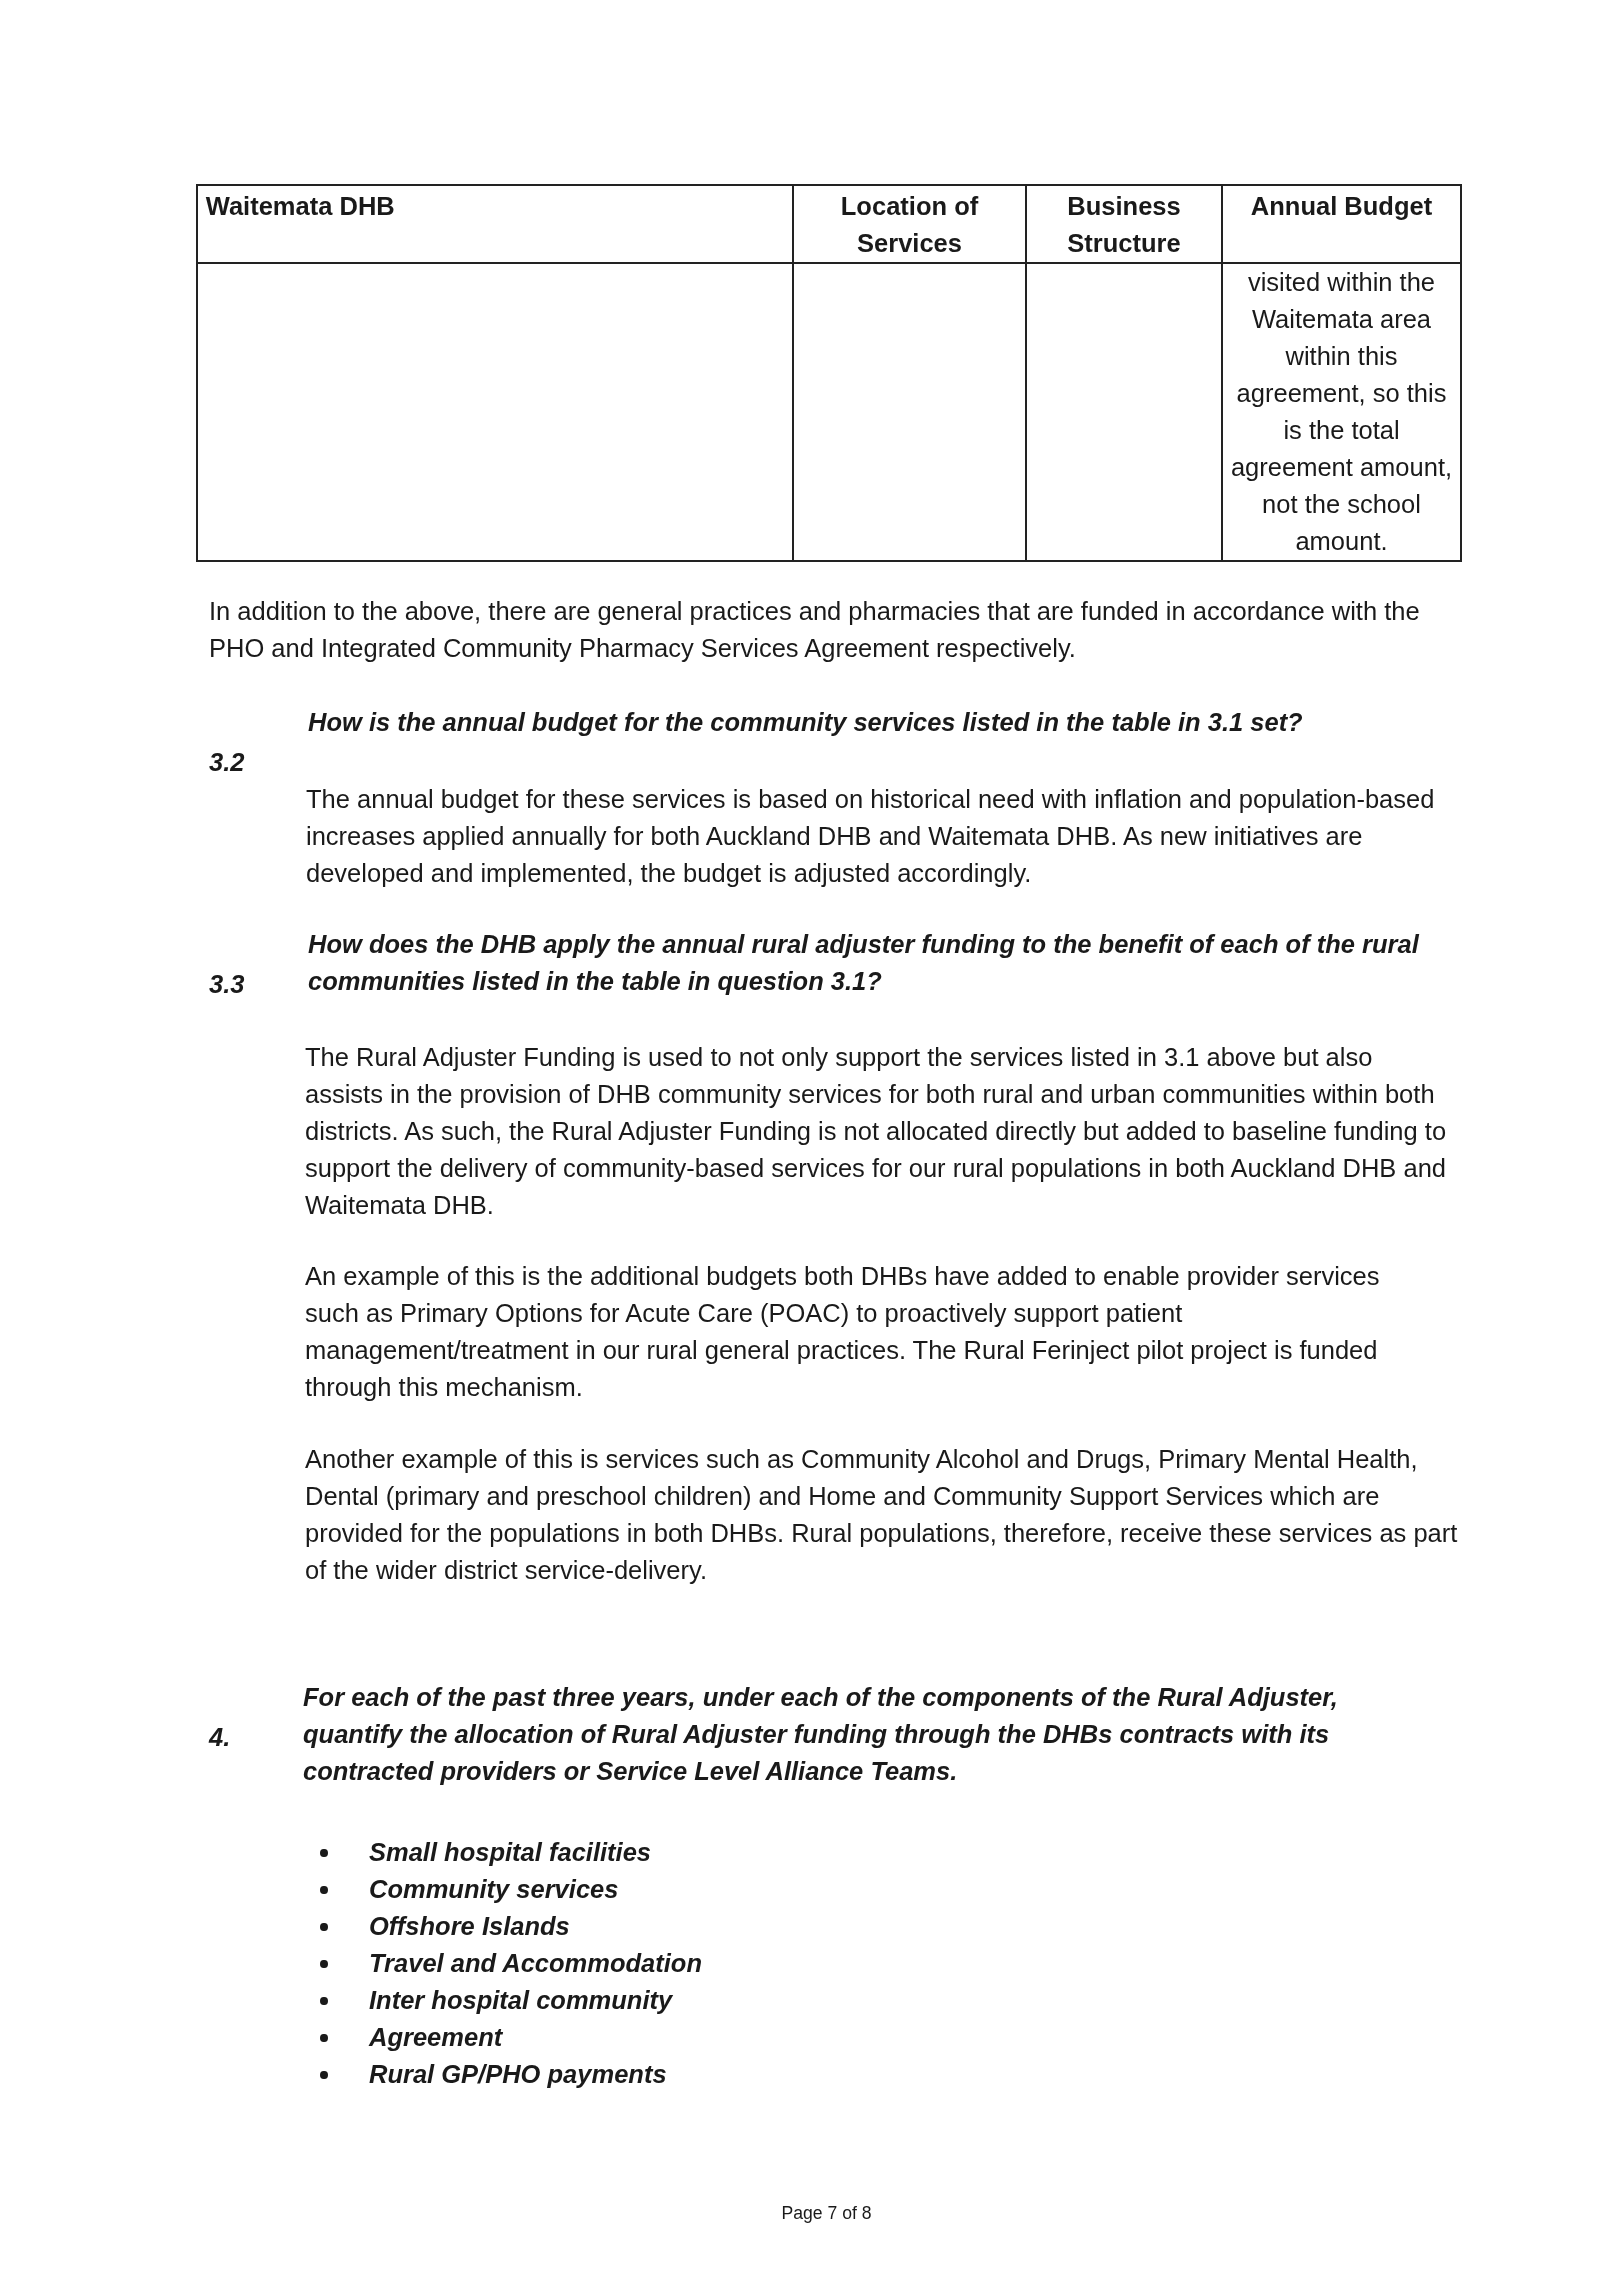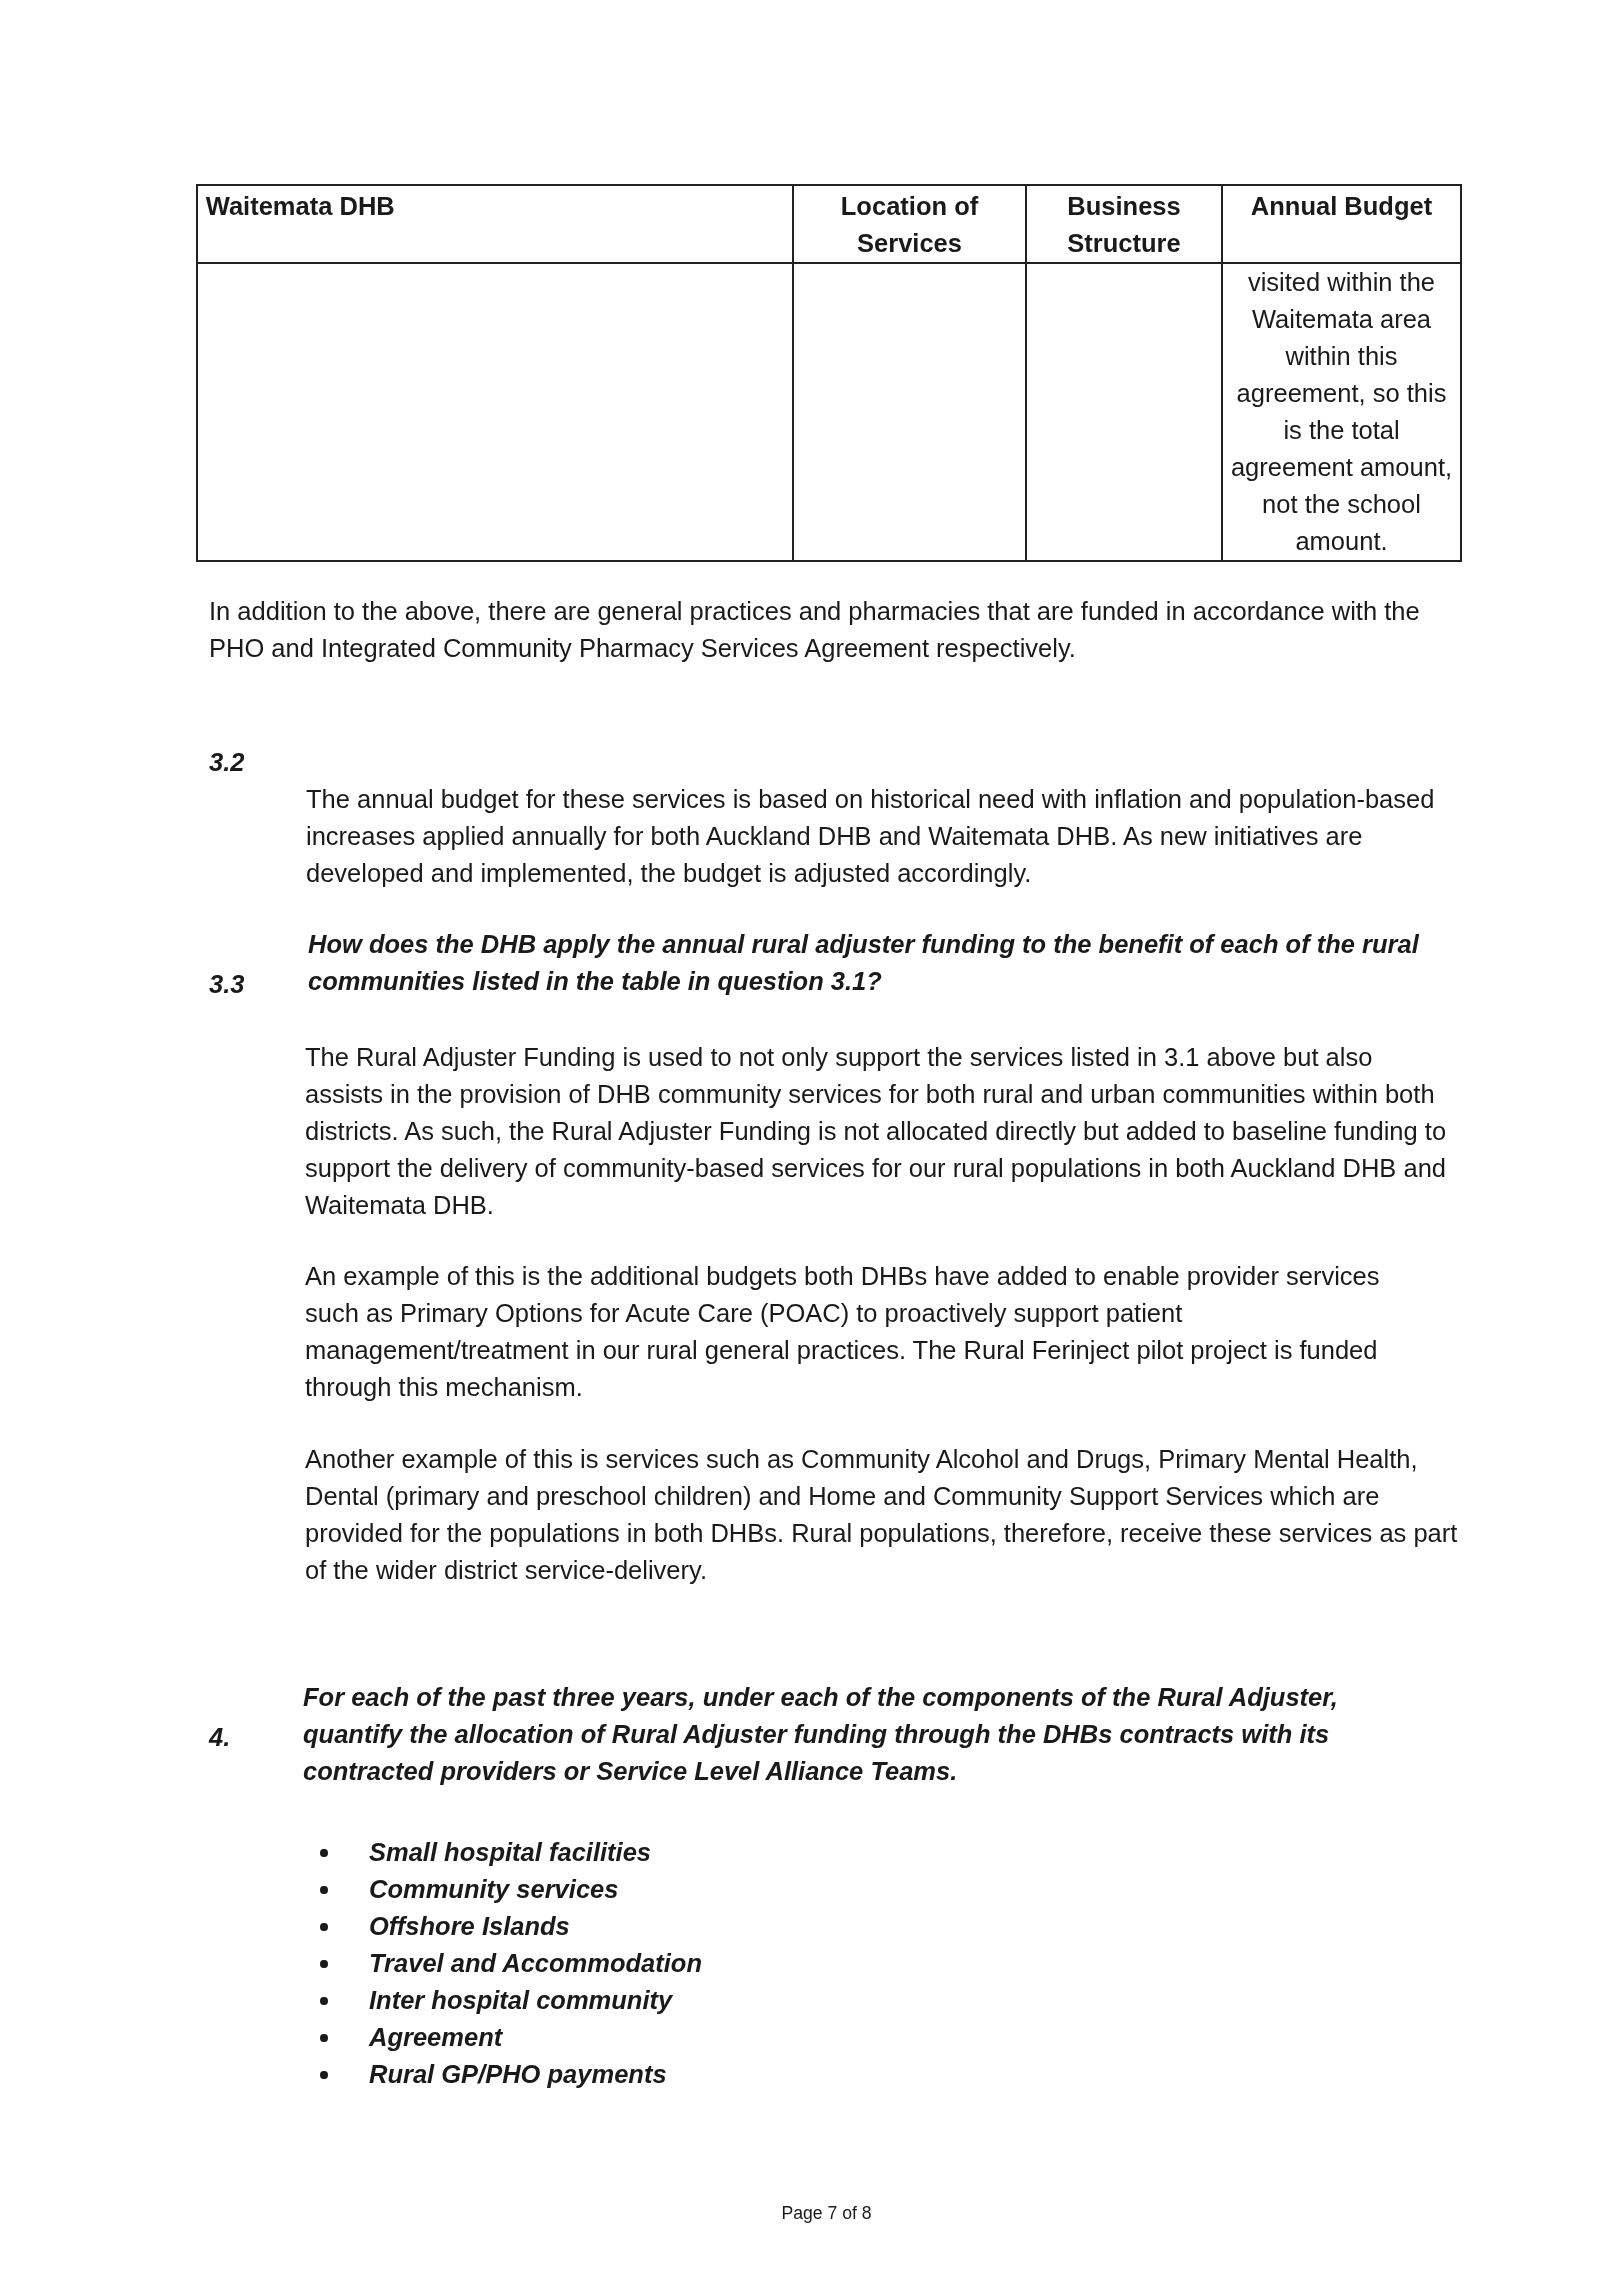--- a/index.html
+++ b/index.html
@@ -64,20 +64,21 @@
       <td></td>
       <td></td>
       <td class="budget">visited within the Waitemata area within this agreement,  so this is the total agreement amount, not the school amount.</td>
     </tr>
   </tbody>
     </table>
 
   <div class="text" style="left:193px; top:593px; width:1264px;">In addition to the above, there are general practices and pharmacies that are funded in accordance with the PHO and Integrated Community Pharmacy Services Agreement respectively.</div>
 
   <div class="q-num" style="left:193px; top:704px;">3.2</div>
+  <div class="q-text" style="left:292px; top:704px; width:1157px;">How is the annual budget for the community services listed in the table in 3.1 set?</div>
   <div class="text" style="left:290px; top:781px; width:1157px;">The annual budget for these services is based on historical need with inflation and population-based increases applied annually for both Auckland DHB and Waitemata DHB.  As new initiatives are developed and implemented, the budget is adjusted accordingly.</div>
 
   <div class="q-num" style="left:193px; top:926px;">3.3</div>
   <div class="q-text" style="left:292px; top:926px; width:1127px;">How does the DHB apply the annual rural adjuster funding to the benefit of each of the rural communities listed in the table in question 3.1?</div>
   <div class="text" style="left:289px; top:1039px; width:1142px;">The Rural Adjuster Funding is used to not only support the services listed in 3.1 above but also assists in the provision of DHB community services for both rural and urban communities within both districts.   As such, the Rural Adjuster Funding is not allocated directly but added to baseline funding to support the delivery of community-based services for our rural populations in both Auckland DHB and Waitemata DHB.</div>
   <div class="text" style="left:289px; top:1258px; width:1127px;">An example of this is the additional budgets both DHBs have added to enable provider services such as Primary Options for Acute Care (POAC) to proactively support patient management/treatment in our rural general practices.  The Rural Ferinject pilot project is funded through this mechanism.</div>
   <div class="text" style="left:289px; top:1441px; width:1166px;">Another example of this is services such as Community Alcohol and Drugs, Primary Mental Health, Dental (primary and preschool children) and Home and Community Support Services which are provided for the populations in both DHBs.  Rural populations, therefore, receive these services as part of the wider district service-delivery.</div>
 
   <div class="q-num" style="left:193px; top:1679px;">4.</div>
   <div class="q-text" style="left:287px; top:1679px; width:1127px;">For each of the past three years, under each of the components of the Rural Adjuster, quantify the allocation of Rural Adjuster funding through the DHBs contracts with its contracted providers or Service Level Alliance Teams.</div>

